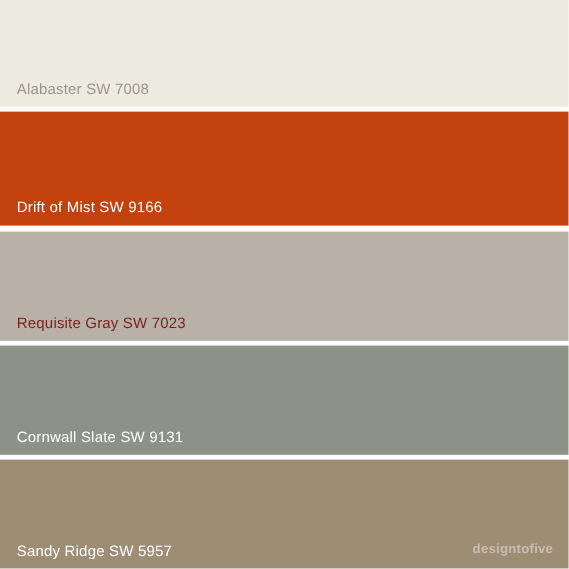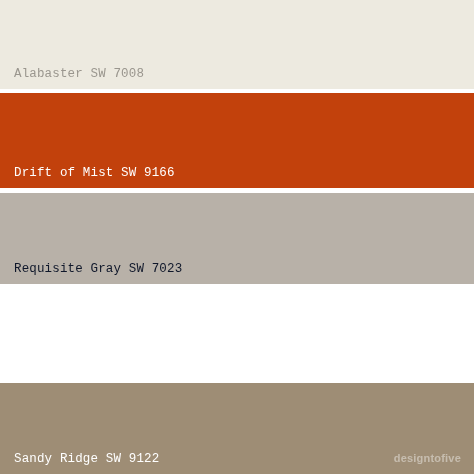--- a/index.html
+++ b/index.html
@@ -24,21 +24,21 @@
     left: 0;
     width: 474px;
     box-sizing: border-box;
   }
 
   .swatch-label {
     position: absolute;
     left: 14px;
     bottom: 9px;
     font-size: 12.5px;
-    font-family: Liberation Mono, monospace;
+    font-family: Liberation Sans, sans-serif;
     letter-spacing: 0.15px;
     line-height: 1;
     white-space: nowrap;
   }
 
   .watermark {
     position: absolute;
     right: 13px;
     bottom: 10px;
     font-size: 11px;
@@ -57,22 +57,25 @@
 
   <div class="swatch" style="top: 0px; height: 89px; background: rgb(237, 234, 224);">
     <span class="swatch-label" style="color: rgb(154, 150, 142);">Alabaster SW 7008</span>
   </div>
 
   <div class="swatch" style="top: 93px; height: 95px; background: #c2410c;">
     <span class="swatch-label" style="color: rgb(255, 255, 255);">Drift of Mist SW 9166</span>
   </div>
 
   <div class="swatch" style="top: 193px; height: 91px; background: rgb(184, 177, 168);">
-    <span class="swatch-label" style="color: #0f172a;">Requisite Gray SW 7023</span>
+    <span class="swatch-label" style="color: #7f1d1d;">Requisite Gray SW 7023</span>
   </div>
 
+  <div class="swatch" style="top: 288px; height: 91px; background: rgb(142, 145, 134);">
+    <span class="swatch-label" style="color: rgb(255, 255, 255);">Cornwall Slate SW 9131</span>
+  </div>
 
   <div class="swatch" style="top: 383px; height: 91px; background: rgb(158, 141, 117);">
-    <span class="swatch-label" style="color: rgb(255, 255, 255);">Sandy Ridge SW 9122</span>
+    <span class="swatch-label" style="color: rgb(255, 255, 255);">Sandy Ridge SW 5957</span>
     <span class="watermark">designtofive</span>
   </div>
 
 </div>
 
 </body></html>

